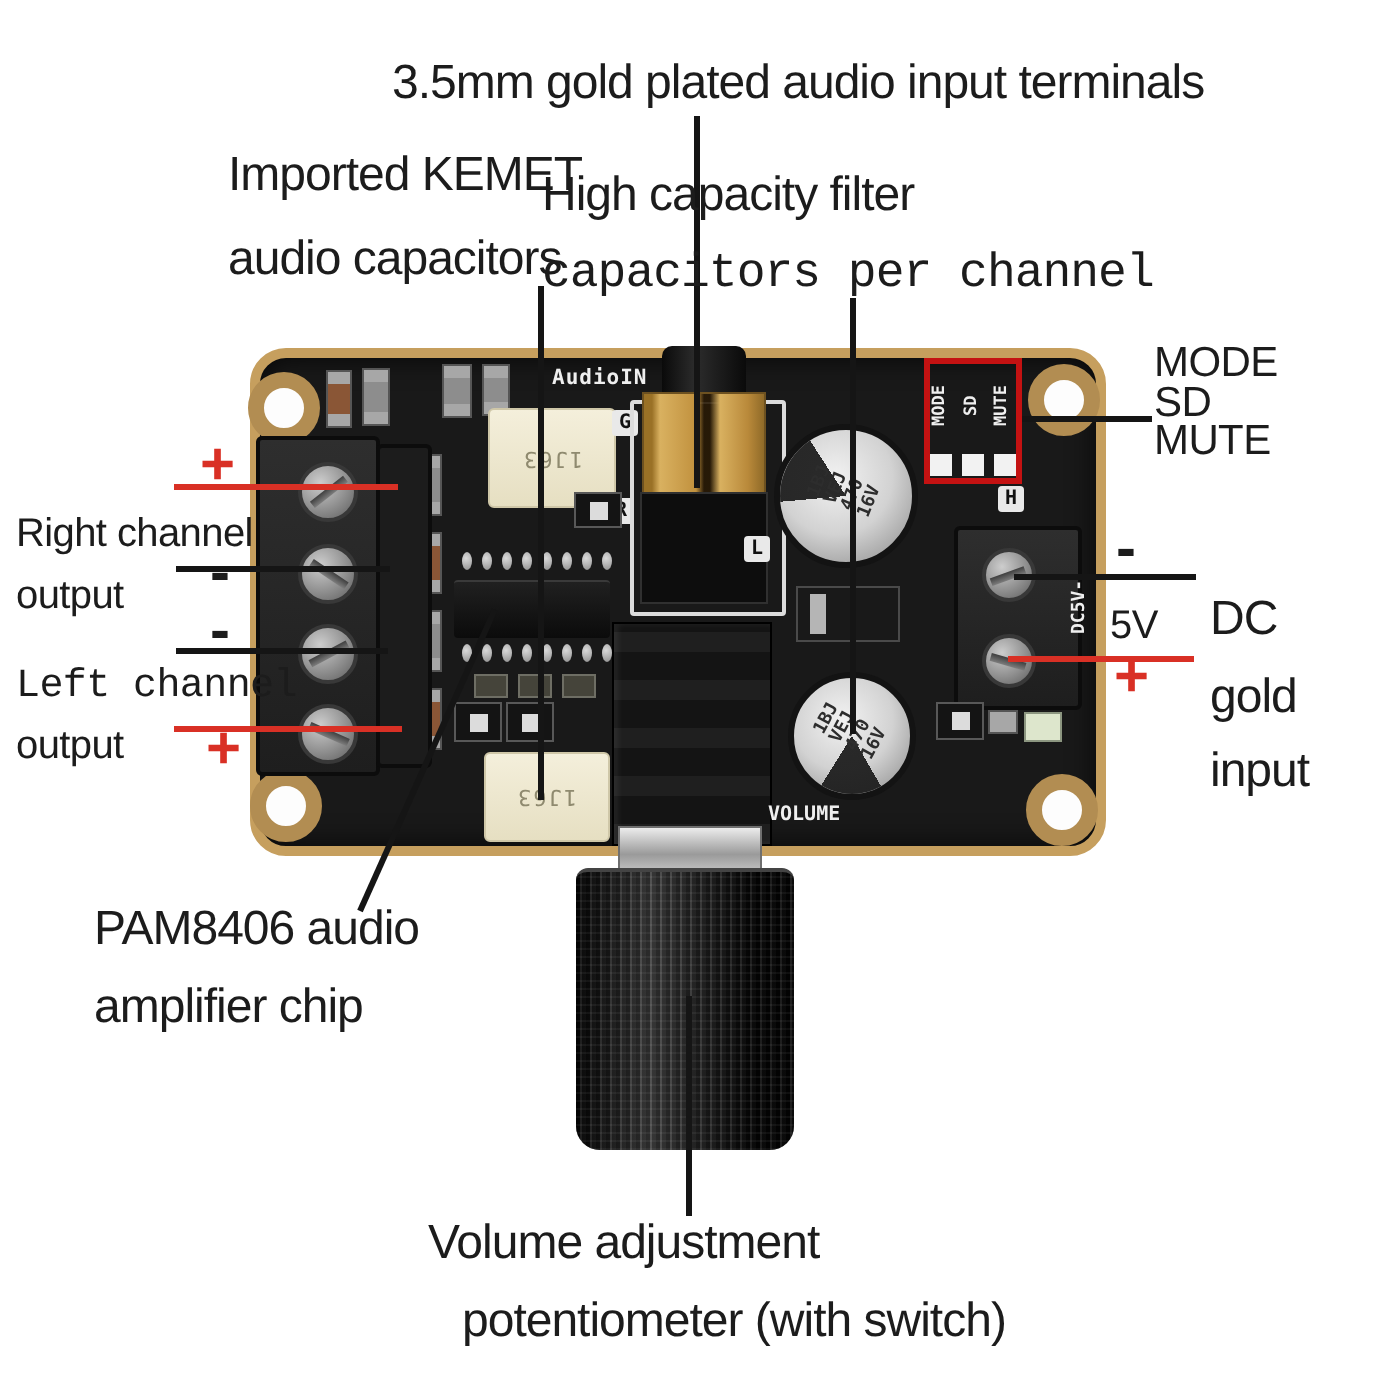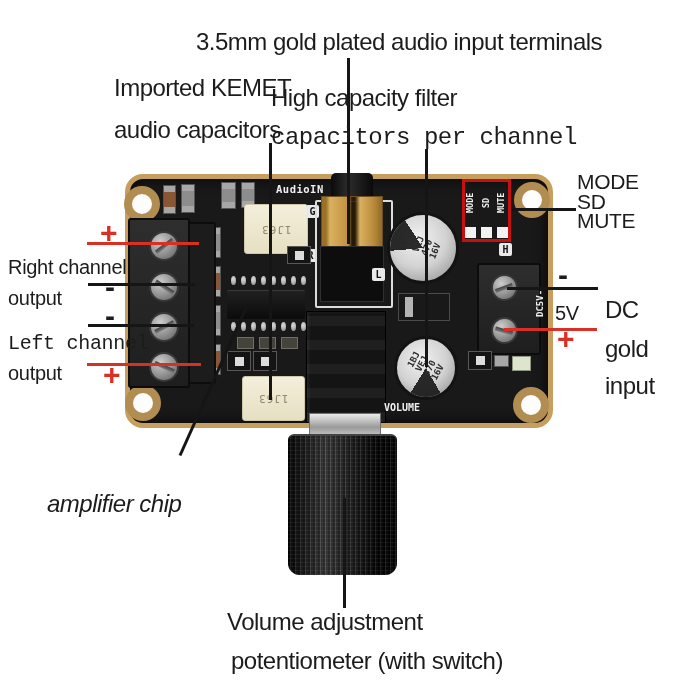--- a/index.html
+++ b/index.html
@@ -250,18 +250,19 @@
   <div class="abs ann-sm" style="left:8px;top:358px;">output</div>
   <div class="abs sym red" style="left:103px;top:360px;">+</div>
 
   <div class="abs sym" style="left:558px;top:260px;">-</div>
   <div class="abs ann-sm" style="left:555px;top:298px;">5V</div>
   <div class="abs sym red" style="left:557px;top:324px;">+</div>
   <div class="abs ann" style="left:605px;top:290px;">DC</div>
   <div class="abs ann" style="left:605px;top:329px;">gold</div>
   <div class="abs ann" style="left:605px;top:366px;">input</div>
 
-  <div class="abs ann" style="left:47px;top:484px;font-style:italic;">amplifier chip</div>
-
-  <div class="abs ann" style="left:227px;top:602px;">Volume adjustment</div>
+  <div class="abs ann" style="left:47px;top:445px;">PAM8406 audio</div>
+  <div class="abs ann" style="left:47px;top:484px;">amplifier chip</div>
+
+  <div class="abs ann" style="left:214px;top:602px;">Volume adjustment</div>
   <div class="abs ann" style="left:231px;top:641px;">potentiometer (with switch)</div>
 
 </div>
 
 </body></html>

